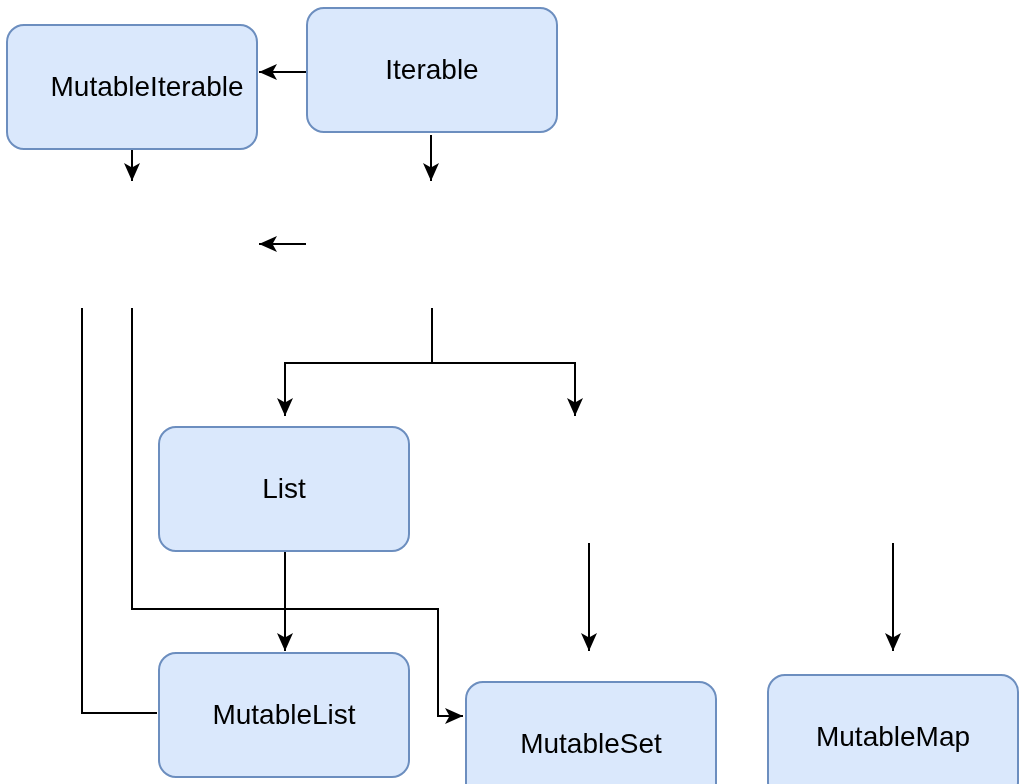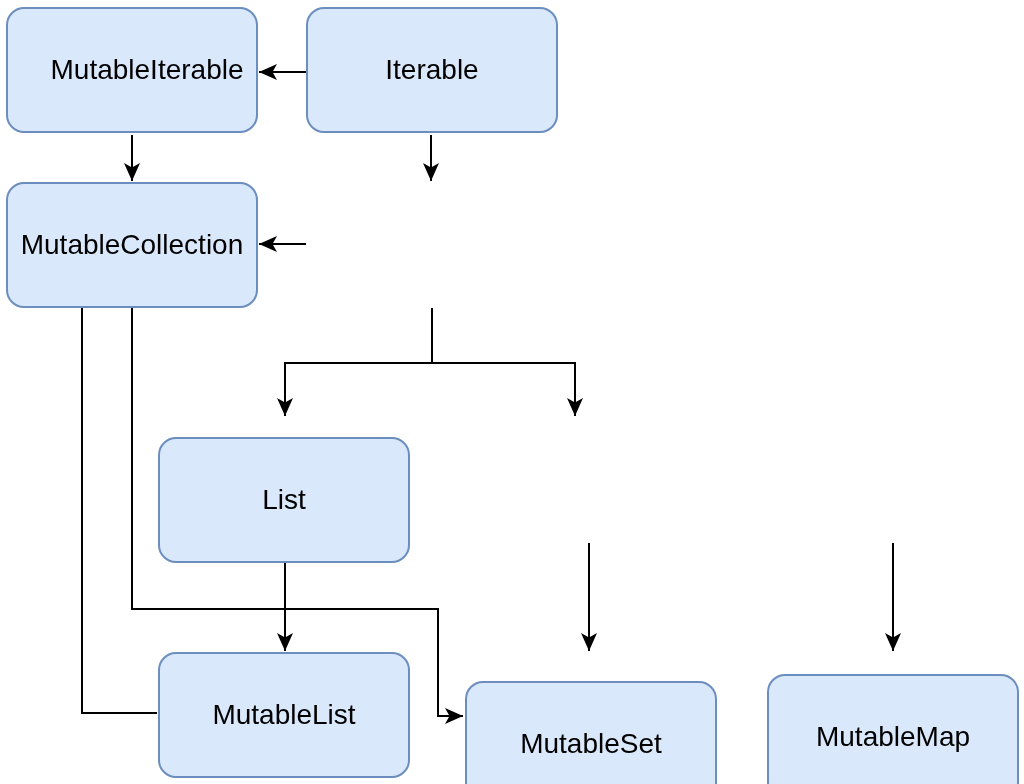--- a/index.html
+++ b/index.html
@@ -39,25 +39,25 @@
     align-items: center;
     justify-content: center;
   }
   .node-label {
     font-size: 28px;
     color: #000000;
     white-space: nowrap;
     line-height: 1;
   }
   
-  .n-mutable-iterable   { left: 6px;   top: 7px; padding-left: 30px;   }
+  .n-mutable-iterable   { left: 6px;   top: 24px; padding-left: 30px;   }
   .n-iterable           { left: 306px; top: 7px;   }
   .n-mutable-collection { left: 6px;   top: 182px; }
   .n-collection         { left: 306px; top: 182px; }
-  .n-list               { left: 158px; top: 437px; }
+  .n-list               { left: 158px; top: 426px; }
   .n-set                { left: 465px; top: 417px; }
   .n-map                { left: 767px; top: 417px; }
   .n-mutable-list       { left: 158px; top: 652px; }
   .n-mutable-set        { left: 465px; top: 681px; }
   .n-mutable-map        { left: 767px; top: 652px; margin-top: 22px; }
 </style>
 </head>
 <body>
 
 <div class="canvas">
@@ -83,23 +83,20 @@
   </svg>
 
   <div class="node n-mutable-iterable">
     <span class="node-label">MutableIterable</span>
   </div>
 
   <div class="node n-iterable">
     <span class="node-label">Iterable</span>
   </div>
 
-  <div class="node n-mutable-collection">
-    <span class="node-label">MutableCollection</span>
-  </div>
 
 
   <div class="node n-list">
     <span class="node-label">List</span>
   </div>
 
 
 
   <div class="node n-mutable-list">
     <span class="node-label">MutableList</span>

